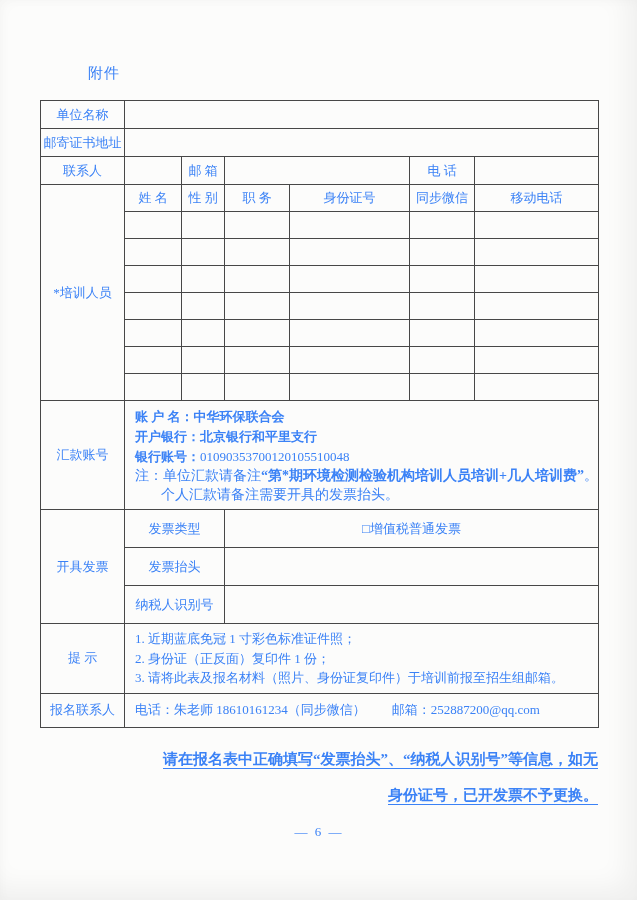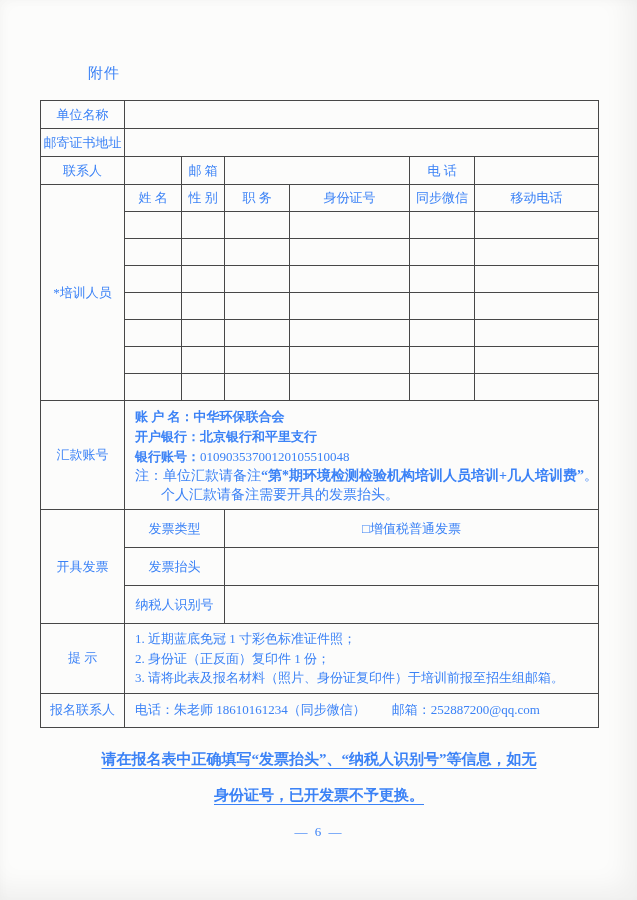--- a/index.html
+++ b/index.html
@@ -61,21 +61,21 @@
   td.invoice-type-val { text-align: center; }
 
   td.tips-content { padding: 5px 8px 5px 10px; }
   .tip-line { font-size: 13px; line-height: 19.5px; white-space: nowrap; }
 
   td.contact-content { padding: 0 8px 0 10px; white-space: nowrap; }
   .contact-phone { margin-right: 26px; }
 
   .footer-note {
     margin-top: 13px;
-    text-align: center;
+    text-align: right;
     font-weight: bold;
     font-size: 15px;
   }
   .footer-note .fn-line {
     display: inline-block;
     text-decoration: underline;
     text-underline-offset: 4px;
     line-height: 36px;
   }
   .page-number {

